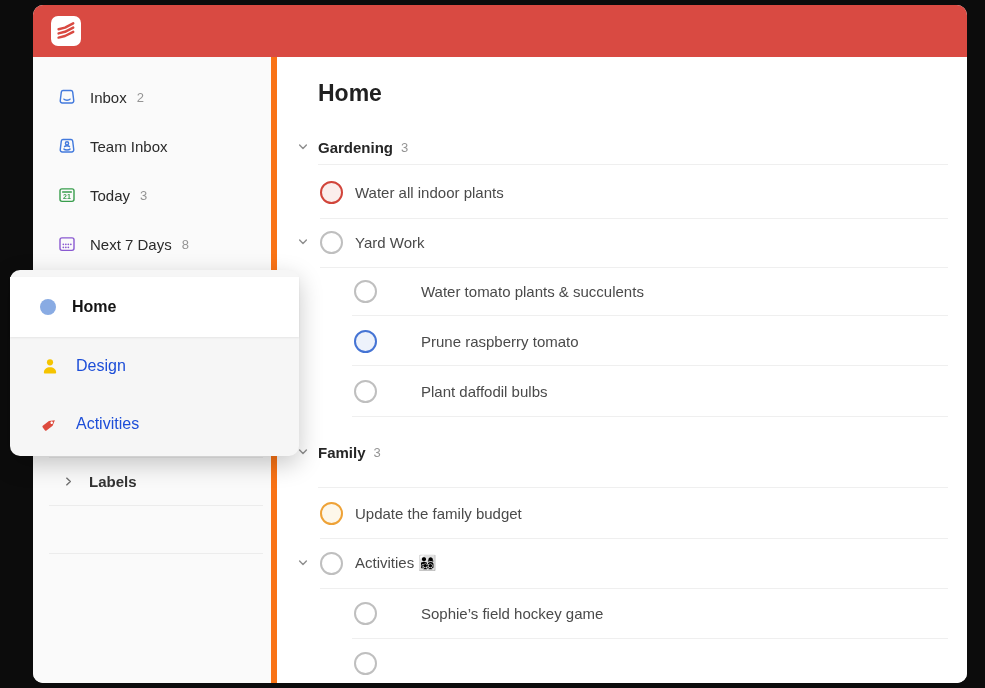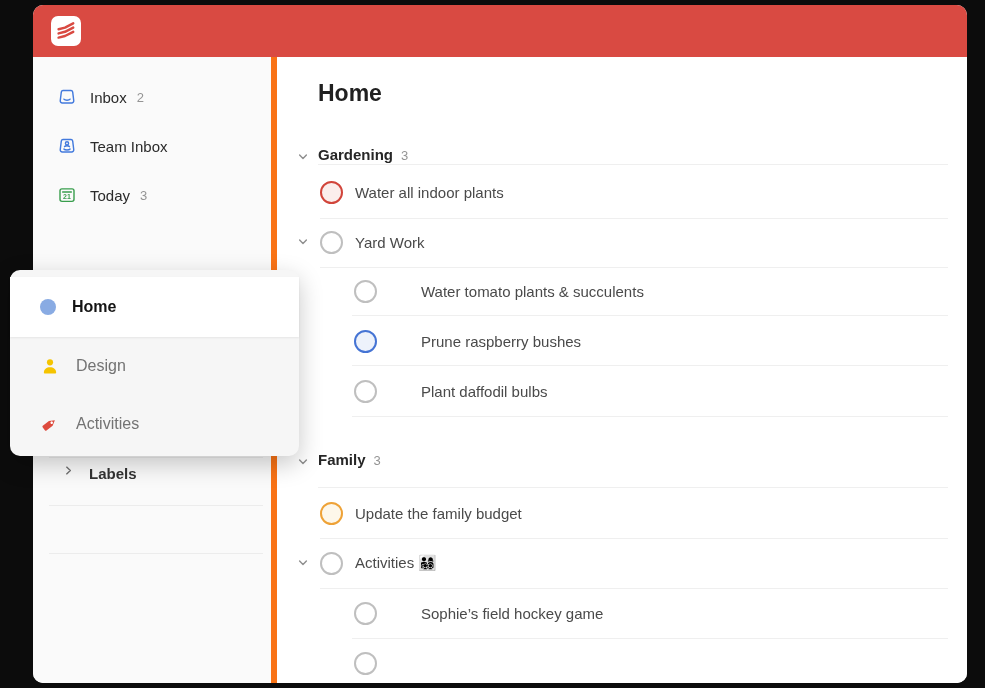--- a/index.html
+++ b/index.html
@@ -27,33 +27,33 @@
     background:#fafafa; border-right:6px solid #f97316;
   }
   .sb-item{
     position:absolute; left:0; width:244px; height:32px;
     display:flex; align-items:center; padding-left:24px; gap:13px; cursor:pointer;
   }
   .sb-label{ font-size:15px; color:#2b2b2b; }
   .sb-count{ font-size:13px; color:#949494; margin-left:-3px; }
   .sb-group{
     position:absolute; left:0; width:244px; height:32px;
-    display:flex; align-items:flex-start; padding-left:30px; gap:15px; cursor:pointer;
+    display:flex; align-items:center; padding-left:30px; gap:15px; cursor:pointer;
   }
   .sb-group-label{ font-size:15px; font-weight:700; color:#333; }
   .sb-hr{ position:absolute; left:16px; width:214px; height:1px; background:#ececec; }
   .main{
     position:absolute; left:244px; top:52px; width:690px; height:626px; background:#fff;
   }
   .page-title{
     position:absolute; left:41px; top:20px; height:32px; display:flex; align-items:center;
     font-size:23px; font-weight:700; color:#202020;
   }
   .sec-header{
-    position:absolute; left:20px; height:32px; display:flex; align-items:flex-end; gap:9px; cursor:pointer;
+    position:absolute; left:20px; height:32px; display:flex; align-items:center; gap:9px; cursor:pointer;
   }
   .sec-name{ font-size:15px; font-weight:700; color:#262626; }
   .count{ font-size:13px; color:#949494; margin-left:-1px; }
   .hr{ position:absolute; height:1px; background:#efefef; }
   .task{
     position:absolute; height:32px; display:flex; align-items:center; gap:12px; cursor:pointer;
   }
   .task.lvl1{ left:43px; }
   .task.lvl2{ left:77px;gap:44px; }
   .task-text{ font-size:15px; color:#4a4a4a; white-space:nowrap; }
@@ -71,21 +71,21 @@
     box-shadow:0 8px 24px rgba(0,0,0,0.22);
   }
   .pop-item{
     position:absolute; left:0; width:289px; height:58px;
     display:flex; align-items:center; padding-left:30px; gap:16px; cursor:pointer;
   }
   .pop-item.selected{
     top:7px; height:60px; background:#fff;
     box-shadow:0 1px 2px rgba(0,0,0,0.07);
   }
-  .pop-label{ font-size:16px; color:#737373; }
+  .pop-label{ font-size:16px; color:#1d4ed8; }
   .pop-item.selected .pop-label{ font-weight:700; color:#141414; }
   .dot{ width:16px; height:16px; border-radius:50%; background:#89abe3; flex-shrink:0; }
   svg{ display:block; }
 </style>
 </head>
 <body>
 
 <div class="window">
 
   <div class="header">
@@ -131,20 +131,36 @@
         <g stroke="#399e4d" stroke-width="1.7" fill="none" stroke-linecap="round">
           <rect x="3.6" y="4.6" width="16.8" height="15" rx="2.4"></rect>
           <path d="M6.8 8.4 h10.4"></path>
         </g>
         <text x="12" y="17" font-size="8.4" font-weight="bold" fill="#399e4d" text-anchor="middle" font-family="Liberation Sans, sans-serif">21</text>
       </svg>
       <span class="sb-label">Today</span>
       <span class="sb-count">3</span>
     </div>
 
+    <div class="sb-item" style="top:171px">
+      <svg width="20" height="20" viewBox="0 0 24 24">
+        <rect x="3.6" y="4.6" width="16.8" height="15" rx="2.4" stroke="#8a5ad1" stroke-width="1.7" fill="none"></rect>
+        <g fill="#8a5ad1">
+          <circle cx="7.6" cy="12.4" r="1.05"></circle>
+            <circle cx="10.6" cy="12.4" r="1.05"></circle>
+            <circle cx="13.6" cy="12.4" r="1.05"></circle>
+            <circle cx="16.6" cy="12.4" r="1.05"></circle>
+          <circle cx="7.6" cy="15.9" r="1.05"></circle>
+            <circle cx="10.6" cy="15.9" r="1.05"></circle>
+            <circle cx="13.6" cy="15.9" r="1.05"></circle>
+        </g>
+      </svg>
+      <span class="sb-label">Next 7 Days</span>
+      <span class="sb-count">8</span>
+    </div>
 
     <div class="sb-hr" style="top:400px"></div>
 
     <div class="sb-group" style="top:408px">
       <svg width="11" height="11" viewBox="0 0 12 12">
         <path d="M4 2.3 L8 6 L4 9.7" stroke="#6f6f6f" stroke-width="1.5" fill="none" stroke-linecap="round" stroke-linejoin="round"></path>
       </svg>
       <span class="sb-group-label">Labels</span>
     </div>
 
@@ -184,21 +200,21 @@
     <div class="hr" style="top:210px;left:43px;width:628px"></div>
 
     <div class="task lvl2" style="top:218px">
       <span class="cb"></span>
       <span class="task-text">Water tomato plants &amp; succulents</span>
     </div>
     <div class="hr" style="top:258px;left:75px;width:596px"></div>
 
     <div class="task lvl2" style="top:268px">
       <span class="cb p4"></span>
-      <span class="task-text">Prune raspberry bushes</span>
+      <span class="task-text">Prune raspberry tomato</span>
     </div>
     <div class="hr" style="top:308px;left:75px;width:596px"></div>
 
     <div class="task lvl2" style="top:318px">
       <span class="cb"></span>
       <span class="task-text">Plant daffodil bulbs</span>
     </div>
     <div class="hr" style="top:359px;left:75px;width:596px"></div>
 
     <div class="sec-header" style="top:379px">

